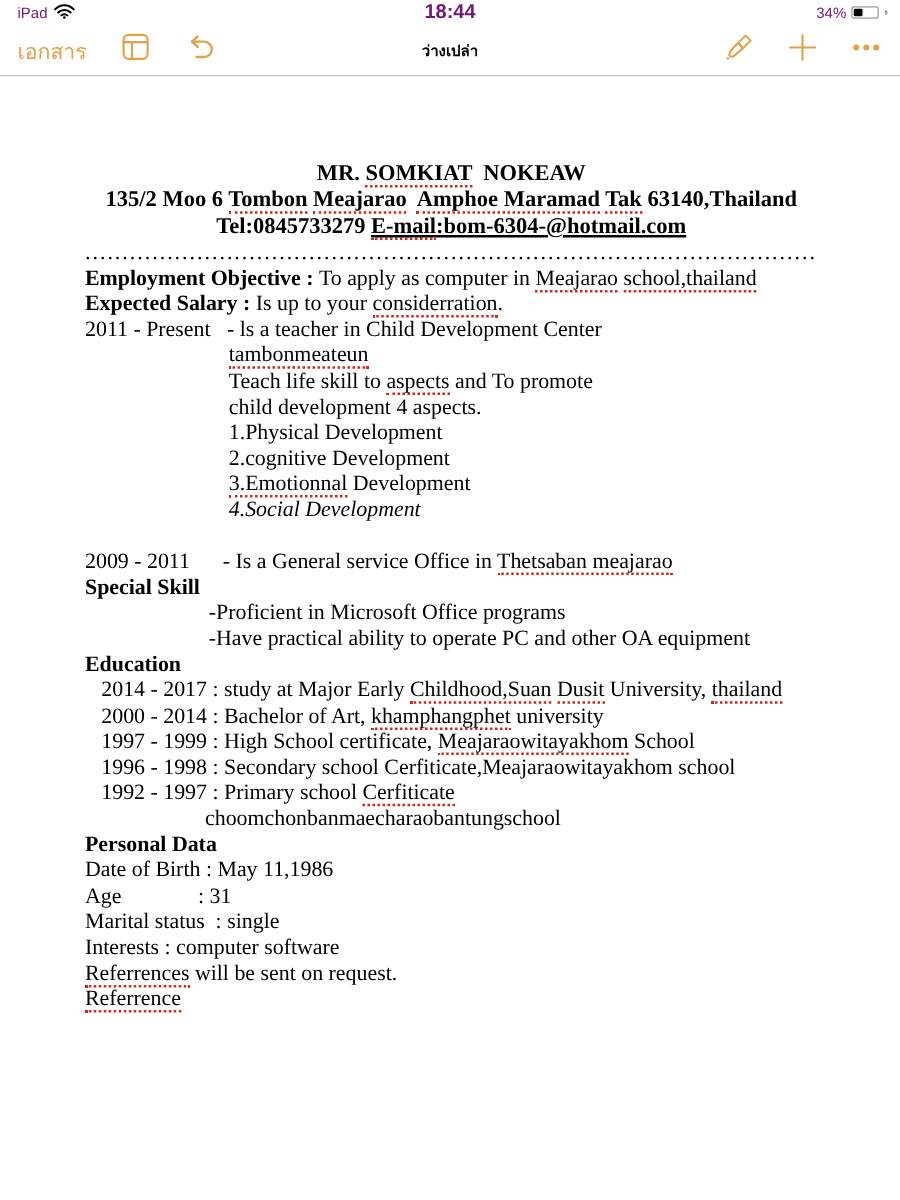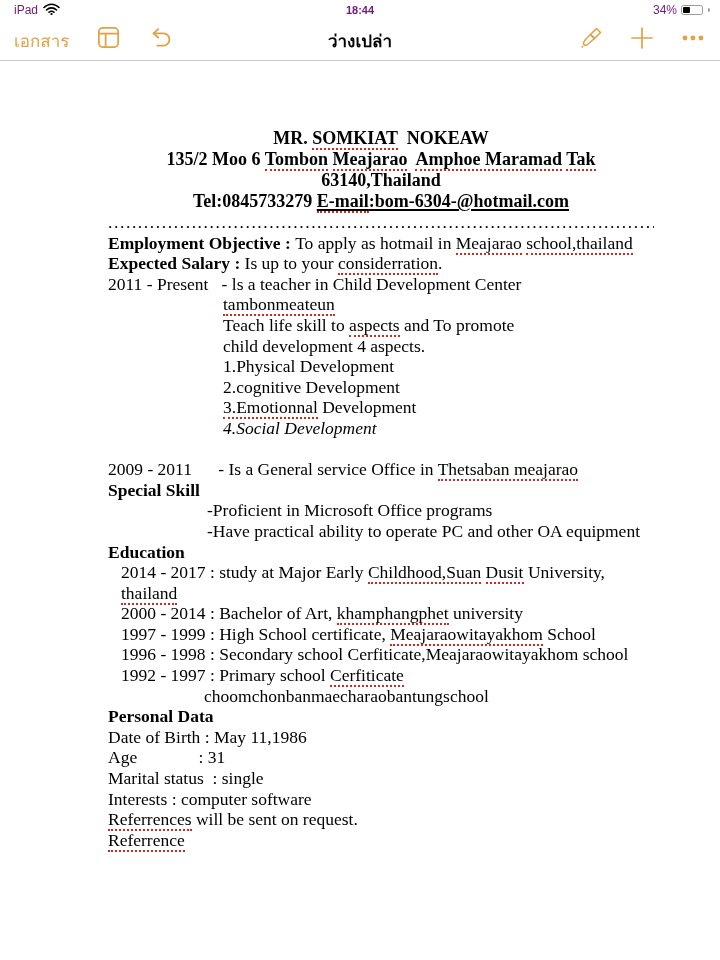--- a/index.html
+++ b/index.html
@@ -3,41 +3,41 @@
 <meta charset="utf-8">
 <style>
   * { margin:0; padding:0; box-sizing:border-box; }
   html,body { width:720px; height:960px; background:#ffffff; overflow:hidden;
               font-family:"Liberation Sans", sans-serif; }
 
   
   .status-bar { height:20px; display:flex; align-items:center; position:relative;
                 padding:0 8px; font-size:12px; color:#701a75; }
   .sb-left { display:flex; align-items:center; gap:5px; padding-left:6px; }
-  .sb-time { position:absolute; left:0; right:0; text-align:center; font-weight:700; font-size:11px; }
+  .sb-time { position:absolute; left:0; right:0; text-align:center; font-weight:700; font-size:16px; }
   .sb-right { margin-left:auto; display:flex; align-items:center; gap:4px; padding-right:2px; }
   .battery { width:22px; height:10.5px; border:1px solid #9a9a9a; border-radius:2.5px; position:relative; }
   .battery-fill { position:absolute; left:1px; top:1px; bottom:1px; background:#000; border-radius:1px; }
   .battery-nub { width:2px; height:4px; background:#9a9a9a; border-radius:0 2px 2px 0; margin-left:1px; }
 
   
   .toolbar { height:41px; display:flex; align-items:center; position:relative;
              padding:0 14px; border-bottom:1px solid #c9c9c9; background:#fff; }
   .tb-left { display:flex; align-items:center; gap:27px; }
   .tb-right { margin-left:auto; display:flex; align-items:center; gap:25px; }
   .tb-btn { background:none; border:none; color:#e2a144; font-size:17px; cursor:pointer;
             display:flex; align-items:center; padding:0; font-family:"Liberation Sans",sans-serif;text-align:right; }
   .tb-title { position:absolute; left:0; right:0; text-align:center; font-weight:700;
-              font-size:17px; color:#000; pointer-events:none; }
+              font-size:12px; color:#000; pointer-events:none; }
   .tb-icon { stroke:#e2a144; fill:none; stroke-width:1.8; stroke-linecap:round; stroke-linejoin:round; }
 
   
   .document { padding:67px 66px 0 68px; font-family:"Liberation Serif", serif;
               font-size:17.5px; color:#000; }
-  .doc-line { line-height:20.6px; white-space:pre-wrap;margin-left:40px; }
+  .doc-line { line-height:20.6px; white-space:pre-wrap; }
   .doc-line.hdr { font-size:18px; line-height:21px; }
   .center { text-align:center; }
   .bold { font-weight:700; }
   .blank { height:20.6px; }
   .misspell { border-bottom:2px dotted #cf281e; }
   .underline { text-decoration:underline; text-decoration-thickness:1.5px; text-underline-offset:2px; }
   .dots { overflow:hidden; white-space:nowrap; letter-spacing:1.6px; }
 </style>
 </head>
 <body>
@@ -116,21 +116,21 @@
       </span>
     </button>
   </div>
 </div>
 
 <div class="document">
     <div class="doc-line hdr center bold"><span>MR. </span><span class="misspell">SOMKIAT</span><span>  NOKEAW</span></div>
     <div class="doc-line hdr center bold"><span>135/2 Moo 6 </span><span class="misspell">Tombon</span><span> </span><span class="misspell">Meajarao</span><span>  </span><span class="misspell">Amphoe Maramad</span><span> </span><span class="misspell">Tak</span><span> 63140,Thailand</span></div>
     <div class="doc-line hdr center bold"><span>Tel:0845733279 </span><span class="underline misspell">E-mail</span><span class="underline">:bom-6304-@hotmail.com</span></div>
     <div class="doc-line dots">..........................................................................................................................................................</div>
-    <div class="doc-line"><span class="bold">Employment Objective : </span><span>To apply as hotmail in </span><span class="misspell">Meajarao</span><span> </span><span class="misspell">school,thailand</span></div>
+    <div class="doc-line"><span class="bold">Employment Objective : </span><span>To apply as computer in </span><span class="misspell">Meajarao</span><span> </span><span class="misspell">school,thailand</span></div>
     <div class="doc-line"><span class="bold">Expected Salary : </span><span>Is up to your </span><span class="misspell">considerration</span><span>.</span></div>
     <div class="doc-line"><span>2011 - Present   - ls a teacher in Child Development Center</span></div>
     <div class="doc-line" style="padding-left: 115px;"><span class="misspell">tambonmeateun</span></div>
     <div class="doc-line" style="padding-left: 115px;"><span>Teach life skill to </span><span class="misspell">aspects</span><span> and To promote</span></div>
     <div class="doc-line" style="padding-left: 115px;"><span>child development 4 aspects.</span></div>
     <div class="doc-line" style="padding-left: 115px;"><span>1.Physical Development</span></div>
     <div class="doc-line" style="padding-left: 115px;"><span>2.cognitive Development</span></div>
     <div class="doc-line" style="padding-left: 115px;"><span class="misspell">3.Emotionnal</span><span> Development</span></div>
     <div class="doc-line" style="padding-left: 115px; font-style: italic;"><span>4.Social Development</span></div>
     <div class="doc-line blank"></div>

